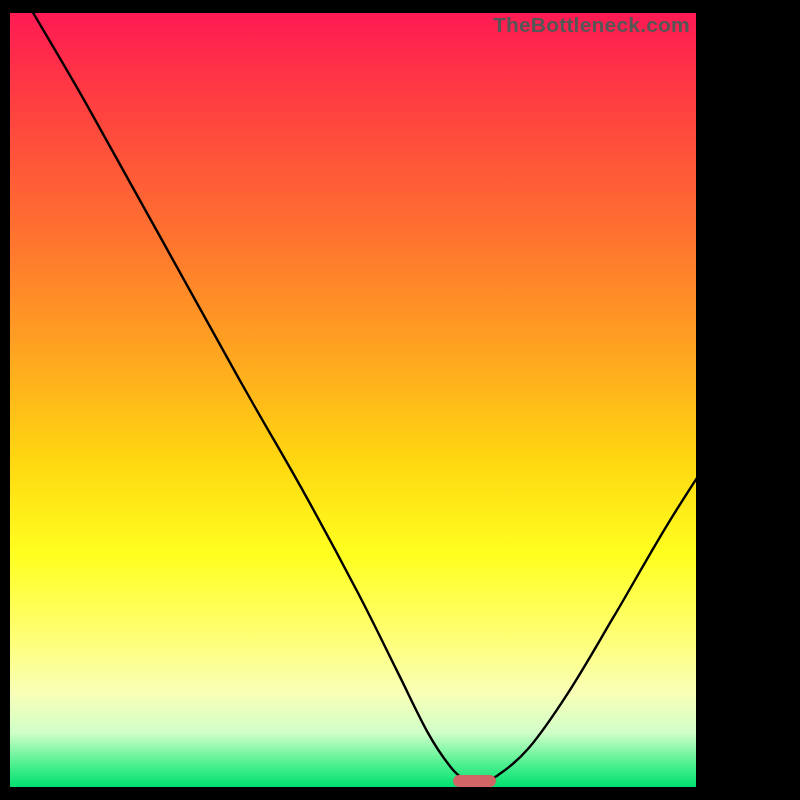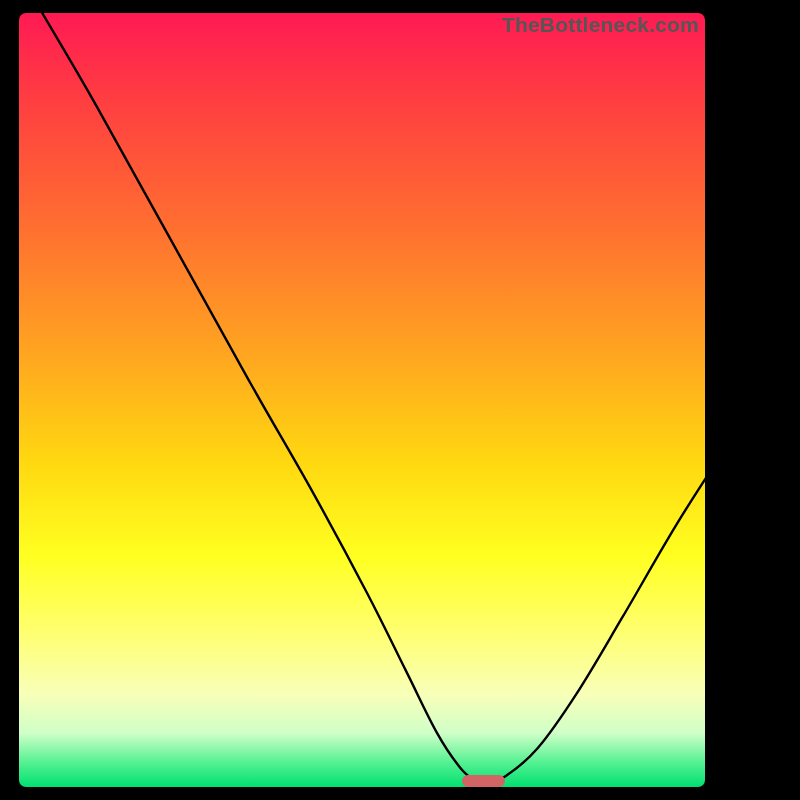--- a/index.html
+++ b/index.html
@@ -5,37 +5,36 @@
   * { margin: 0; padding: 0; box-sizing: border-box; }
   html, body { width: 800px; height: 800px; overflow: hidden; background: #000; }
   .frame {
     position: relative;
     width: 800px;
     height: 800px;
     background: #000;
   }
   .plot-area {
     position: absolute;
-    left: 19px;
+    left: 10px;
     top: 13px;
     width: 686px;
     height: 774px;
     background: linear-gradient(to bottom,
       #ff1a53 0%,
       #ff4040 12%,
       #ff7030 28%,
       #ffa520 44%,
       #ffd810 58%,
       #ffff20 70%,
       #ffff70 80%,
       #f8ffb8 88%,
       #d0ffc8 93%,
       #50f090 97%,
       #00e070 100%);
-    border-radius: 7px;
   }
   .watermark {
     position: absolute;
     top: 0px;
     right: 6px;
     font-family: Arial, Helvetica, sans-serif;
     font-size: 21px;
     font-weight: bold;
     color: #565656;
     letter-spacing: 0.2px;

